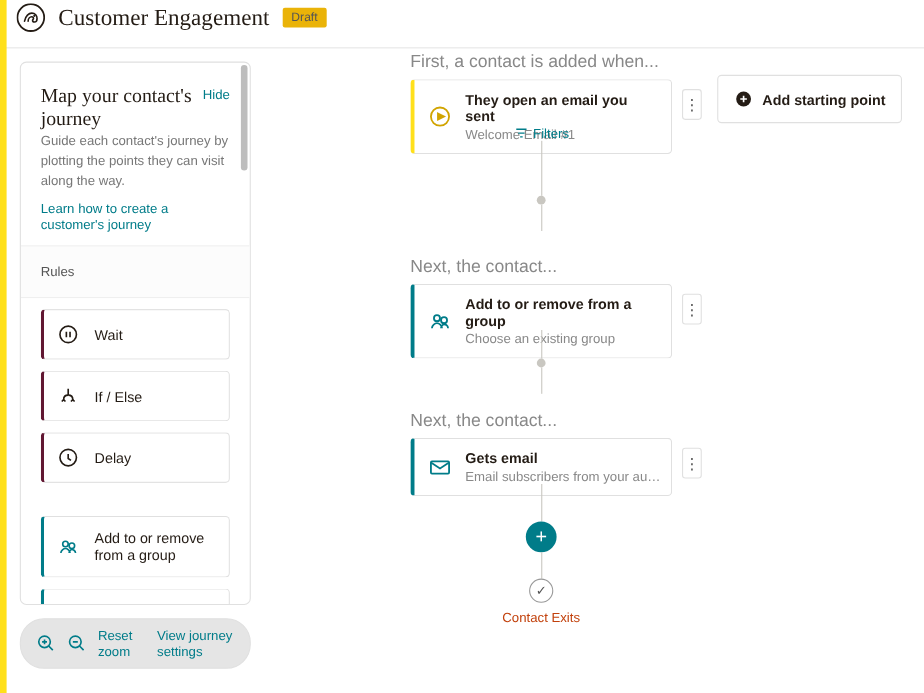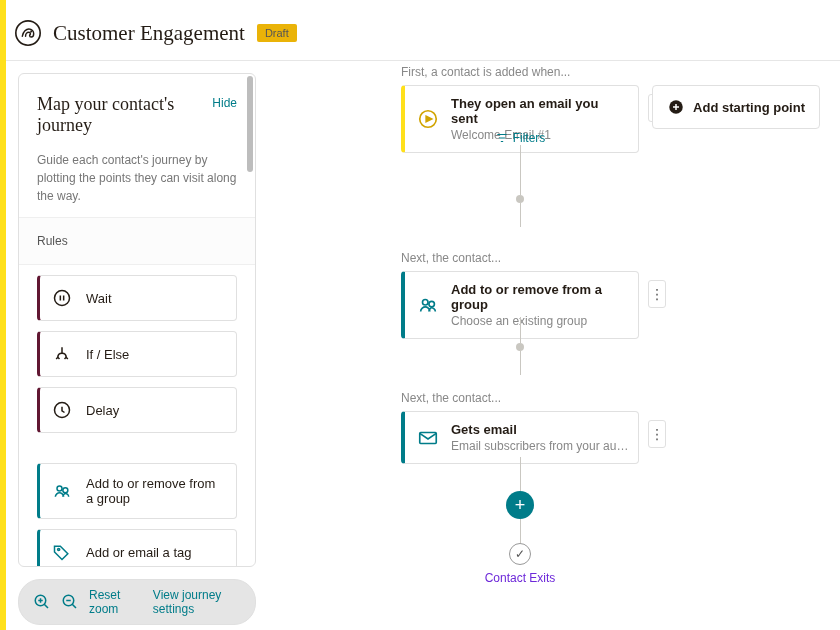--- a/index.html
+++ b/index.html
@@ -1,56 +1,56 @@
 <!DOCTYPE html>
 <html><head>
 <meta charset="utf-8">
 <style>
   * { box-sizing: border-box; margin: 0; padding: 0; }
   body { font-family: "Helvetica Neue", Arial, sans-serif; color: #241c15; background: #fff; width: 840px; height: 630px; overflow: hidden; position: relative; }
   .yellow-bar { position: absolute; left: 0; top: 0; width: 6px; height: 630px; background: #ffe01b; }
-  .header { display: flex; align-items: center; padding: 20px 20px 14px 15px; border-bottom: 1px solid #e6e6e6; }
+  .header { display: flex; align-items: center; padding: 3px 20px 14px 15px; border-bottom: 1px solid #e6e6e6; }
   .logo { width: 26px; height: 26px; margin-right: 12px; }
   .title { font-size: 21px; font-weight: 400; font-family: Georgia, serif; }
   .draft-badge { margin-left: 12px; background: #eab308; padding: 3px 8px; font-size: 11px; color: #555; border-radius: 2px; }
   .main { display: flex; height: 576px; position: relative; }
-  .sidebar { position: relative; width: 238px; margin: 12px 0 0 18px; }
+  .sidebar { position: relative; width: 210px; margin: 12px 0 0 18px; }
   .sidebar-card { border: 1px solid #e0e0e0; border-radius: 6px; background: #fff; overflow: hidden; position: relative; height: 494px; }
   .scroll-thumb { position: absolute; right: 2px; top: 2px; width: 6px; height: 96px; background: #bdbdbd; border-radius: 3px; }
   .sidebar-header { padding: 20px 18px 12px 18px; }
   .sidebar-title-row { display: flex; justify-content: space-between; align-items: flex-start; }
   .sidebar-title { font-size: 18px; font-family: Georgia, serif; font-weight: 400; }
   .hide-link { font-size: 12px; color: #007c89; cursor: pointer; margin-top: 2px; }
-  .sidebar-sub { font-size: 12px; color: #777; margin-top: 15px; line-height: 1.5; }
+  .sidebar-sub { font-size: 12px; color: #777; margin-top: 0; line-height: 1.5; }
   .learn-link { font-size: 12px; color: #007c89; margin-top: 10px; display: block; }
   .section-label { font-size: 12px; color: #555; padding: 16px 18px; border-top: 1px solid #efefef; border-bottom: 1px solid #efefef; background:#fcfcfc; }
   .item-list { padding: 10px 18px; }
   .sidebar-item { display: flex; align-items: center; border: 1px solid #e0e0e0; border-left: 3px solid #611732; border-radius: 4px; padding: 12px 12px; margin-bottom: 10px; font-size: 13px; cursor: grab; background:#fff; }
   .sidebar-item.teal { border-left-color: #007c89; }
   .sidebar-item .icon { width: 20px; height: 20px; margin-right: 14px; flex-shrink: 0; color: #241c15; }
   .zoom-bar { margin-top: 12px; display: flex; align-items: center; border: 1px solid #e0e0e0; border-radius: 22px; padding: 8px 14px; background:#e5e5e5; }
   .zoom-btn { width: 18px; height: 18px; margin-right: 10px; cursor: pointer; color:#007c89; }
   .zoom-text { font-size: 12px; color: #007c89; margin-right: 14px; cursor: pointer; }
   .canvas { flex: 1; position: relative; padding: 10px 0 0 0; }
-  .hint { font-size: 12px; color: #888; }
+  .hint { font-size: 16px; color: #888; }
   .node-row { display: flex; align-items: flex-start; }
   .node { position: relative; display: flex; align-items: center; border: 1px solid #e0e0e0; border-left: 4px solid #ffe01b; border-radius: 4px; padding: 10px 12px; width: 238px; background:#fff; }
   .node.teal { border-left-color: #007c89; }
   .node .icon { width: 22px; height: 22px; margin-right: 12px; color:#403b2e; flex-shrink:0; }
   .node-title { font-size: 13px; font-weight: 600; }
   .node-sub { font-size: 12px; color: #888; margin-top: 2px; white-space: nowrap; overflow: hidden; text-overflow: ellipsis; max-width: 178px; }
   .more-btn { position: absolute; right: -28px; top: 8px; width: 18px; height: 28px; border: 1px solid #e0e0e0; border-radius: 3px; display: flex; align-items: center; justify-content: center; cursor: pointer; background: #fff; font-size: 14px; color:#555; }
   .starting-btn { display: flex; align-items: center; border: 1px solid #e0e0e0; border-radius: 4px; padding: 12px 14px; font-size: 13px; font-weight: 600; cursor: pointer; background:#fff; }
   .starting-btn .plus-circle { width: 18px; height: 18px; margin-right: 8px; }
   .line-vert { width: 1px; background: #c9c7c1; margin: 0 auto; }
   .filters-link { font-size: 12px; color: #007c89; display: flex; align-items: center; justify-content: center; cursor: pointer; }
   .dot { width: 8px; height: 8px; border-radius: 50%; background: #c9c7c1; margin: 0 auto; }
   .plus-node { width: 28px; height: 28px; border-radius: 50%; background: #007c89; color: #fff; display: flex; align-items: center; justify-content: center; font-size: 18px; margin: 0 auto; cursor: pointer; }
   .exit-circle { width: 22px; height: 22px; border: 1px solid #999; border-radius: 50%; display:flex; align-items:center; justify-content:center; margin: 0 auto; color:#555; font-size:12px; }
-  .exit-label { font-size: 12px; color: #6d28d9; text-align: right; margin-top: 6px; }
+  .exit-label { font-size: 12px; color: #c2410c; text-align: right; margin-top: 6px; }
   .col { display:flex; flex-direction:column; align-items:center; }
   svg { display:block; }
 </style>
 </head>
 <body>
 
 <div class="yellow-bar"></div>
 
 <div class="header">
   <span class="logo">
@@ -68,20 +68,21 @@
 
   <div class="sidebar">
     <div class="sidebar-card">
       <div class="scroll-thumb"></div>
       <div class="sidebar-header">
         <div class="sidebar-title-row">
           <div class="sidebar-title">Map your contact's journey</div>
           <div class="hide-link">Hide</div>
         </div>
         <div class="sidebar-sub">Guide each contact's journey by plotting the points they can visit along the way.</div>
+        <a class="learn-link">Learn how to create a customer's journey</a>
       </div>
 
       <div class="section-label">Rules</div>
       <div class="item-list">
         <div class="sidebar-item">
           <span class="icon">
               <svg viewBox="0 0 24 24" width="20" height="20" fill="none" stroke="currentColor" stroke-width="1.8">
                 <circle cx="12" cy="12" r="9"></circle>
                 <path d="M10 9v6M14 9v6"></path>
               </svg>

